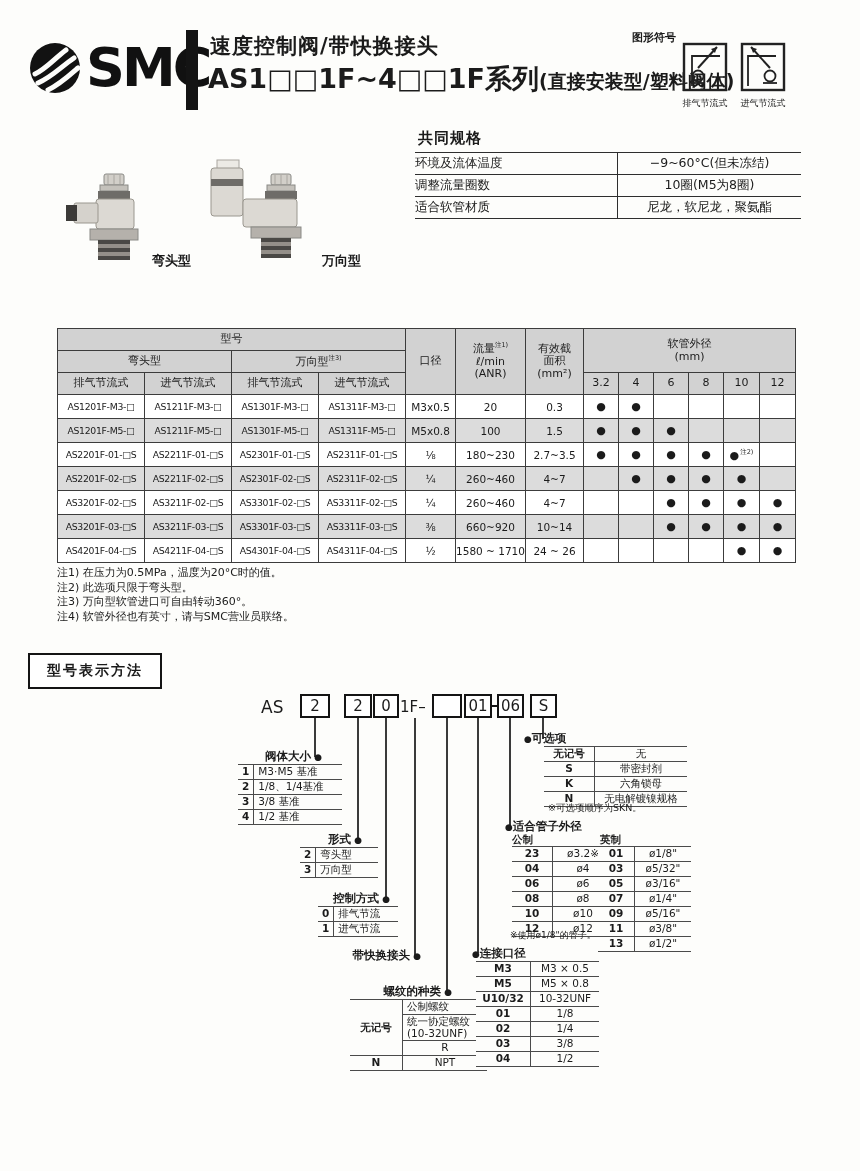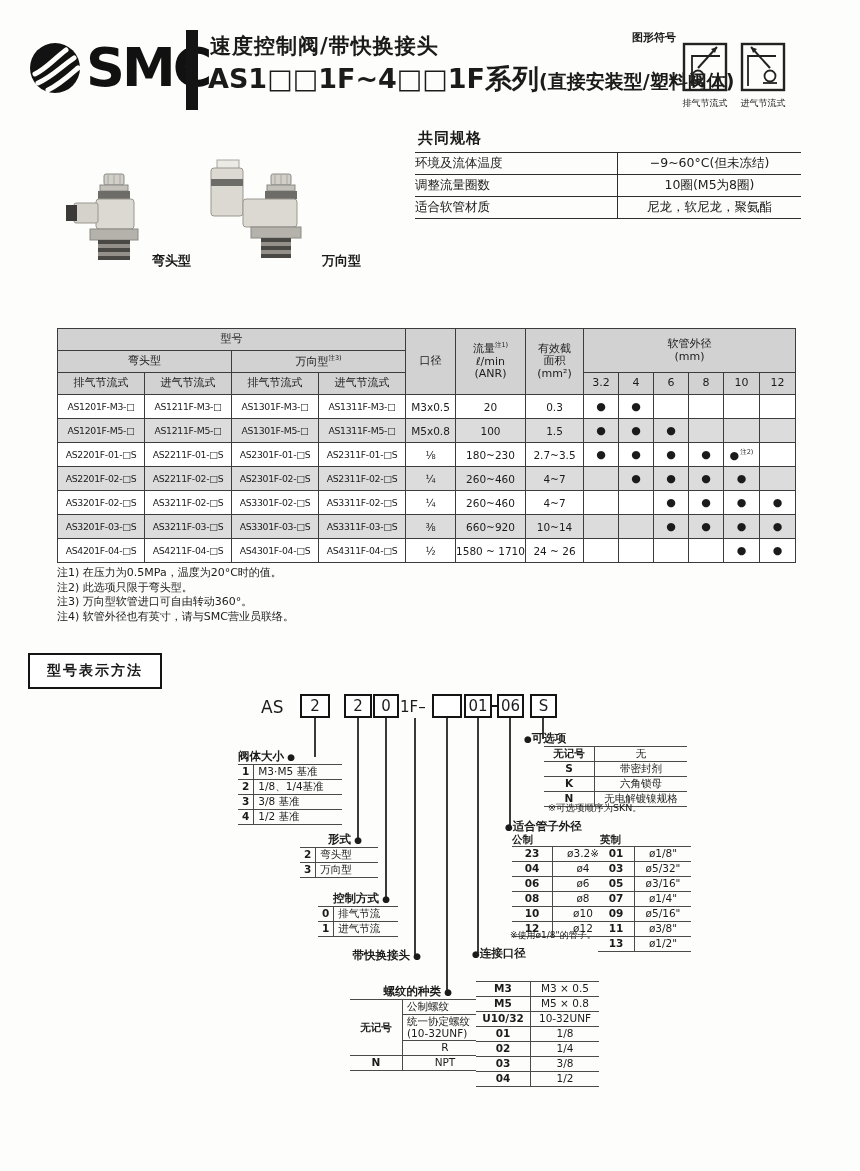--- a/index.html
+++ b/index.html
@@ -336,21 +336,21 @@
 
   <div class="vline" style="left:314px;height:39px;"></div>
   <div class="vline" style="left:357px;height:121px;"></div>
   <div class="vline" style="left:385px;height:181px;"></div>
   <div class="vline" style="left:414px;height:238px;"></div>
   <div class="vline" style="left:446px;height:273px;"></div>
   <div class="vline" style="left:477px;height:235px;"></div>
   <div class="vline" style="left:509px;height:108px;"></div>
   <div class="vline" style="left:542px;height:21px;"></div>
 
-  <div class="clabel" style="left:238px;top:749px;width:84px;"><span>阀体大小</span><span class="b"> ●</span></div>
+  <div class="clabel" style="left:238px;top:749px;width:84px;text-align:right;"><span>阀体大小</span><span class="b"> ●</span></div>
   <table class="mini" style="left:238px;top:764px;">
     <tbody>
         <tr>
           <td class="k">1</td>
           <td class="vl" style="width:80px;">M3·M5 基准</td>
         </tr>
     <tr>
           <td class="k">2</td>
           <td class="vl">1/8、1/4基准</td>
         </tr>
@@ -410,21 +410,21 @@
           <td class="v">R</td>
         </tr>
     <tr>
           <td class="k">N</td>
           <td class="v">NPT</td>
         </tr>
   </tbody>
     </table>
 
   <div class="clabel" style="left:472px;top:946px;"><span class="b">●</span><span>连接口径</span></div>
-  <table class="mini" style="left:476px;top:961px;margin-top:20px;">
+  <table class="mini" style="left:476px;top:961px;">
     <tbody>
         <tr>
           <td class="k" style="width:46px;">M3</td>
           <td class="v" style="width:60px;">M3 × 0.5</td>
         </tr>
     <tr>
           <td class="k">M5</td>
           <td class="v">M5 × 0.8</td>
         </tr>
     <tr>

